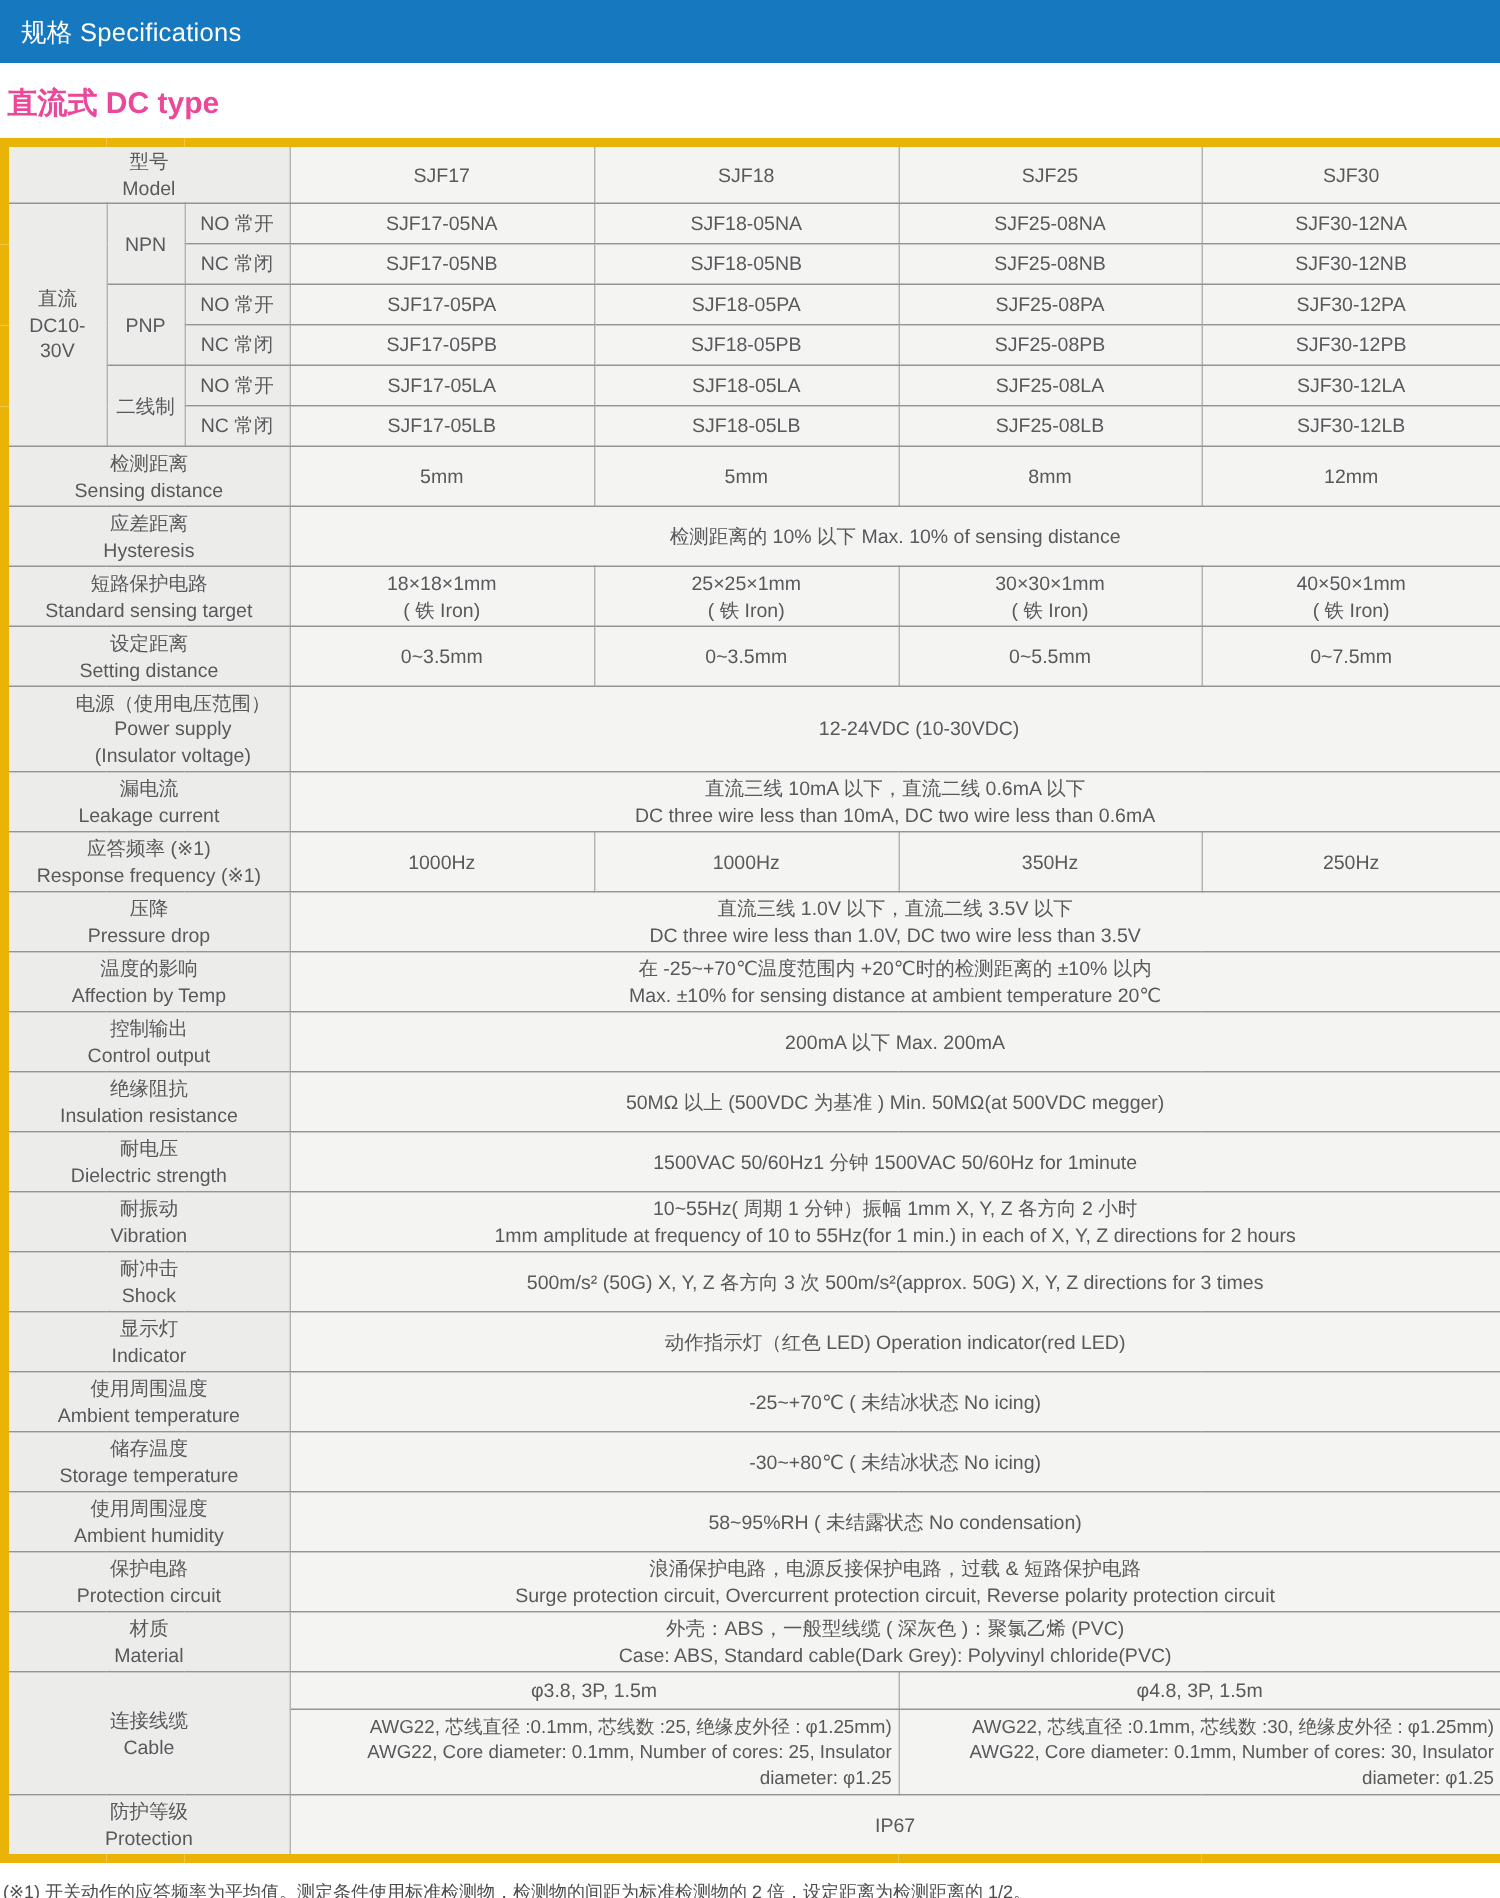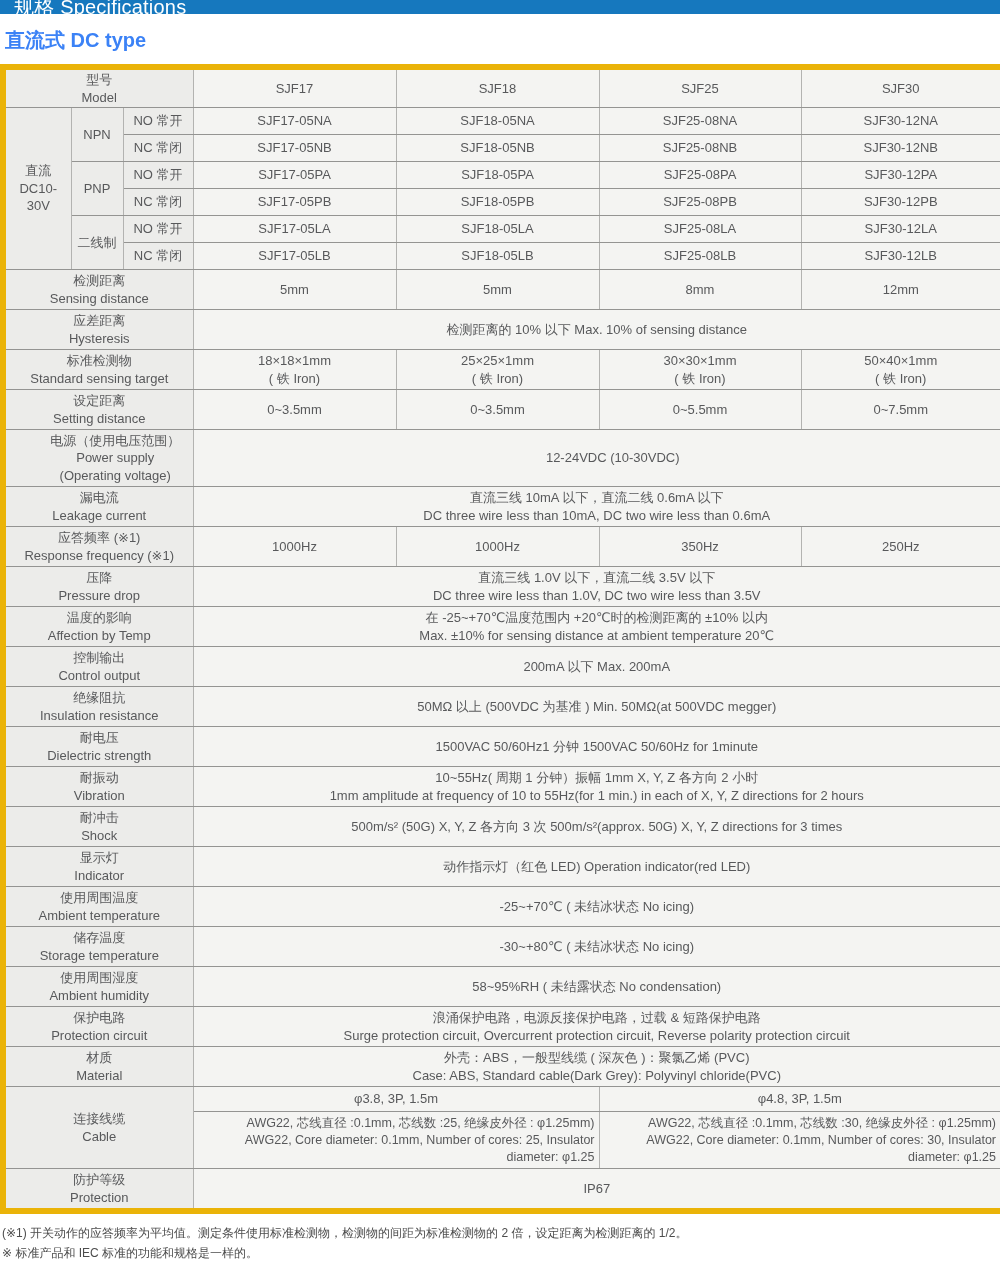--- a/index.html
+++ b/index.html
@@ -3,26 +3,26 @@
 <meta charset="utf-8">
 <style>
   html,body { margin:0; padding:0; background:#ffffff; }
   body {
     width:1000px;
     font-family:"Liberation Sans","DejaVu Sans",sans-serif;
     color:#58595b;
     -webkit-font-smoothing:antialiased;
   }
   .topbar {
-    height:14px; background:#1678be; color:#ffffff;
+    height:42px; background:#1678be; color:#ffffff;
     display:flex; align-items:center;
-    padding-left:14px; font-size:20px; letter-spacing:0.2px;
+    padding-left:14px; font-size:17px; letter-spacing:0.2px;
   }
   .section-title {
-    color:#3b82f6; font-weight:bold; font-size:20px;
+    color:#ec4899; font-weight:bold; font-size:20px;
     margin:13px 0 10px 5px;
   }
   table.spec {
     border-collapse:collapse; width:1000px; table-layout:fixed;
     font-size:13px; border:6px solid #eab308;
   }
   table.spec td {
     border-left:1px solid #b3b3b1; border-right:1px solid #b3b3b1;
     border-top:1px solid #949492; border-bottom:1px solid #949492;
     text-align:center; vertical-align:middle;
@@ -136,57 +136,57 @@
   <tr class="h-s">
     <td class="lbl" colspan="3">
       <div>应差距离</div>
       <div>Hysteresis</div>
     </td>
     <td colspan="4">检测距离的 10% 以下 Max. 10% of sensing distance</td>
   </tr>
 
   <tr class="h-s">
     <td class="lbl" colspan="3">
-      <div>标准检测物</div>
+      <div>短路保护电路</div>
       <div>Standard sensing target</div>
     </td>
     <td>
       <div>18×18×1mm</div>
       <div>( 铁 Iron)</div>
     </td>
     <td>
       <div>25×25×1mm</div>
       <div>( 铁 Iron)</div>
     </td>
     <td>
       <div>30×30×1mm</div>
       <div>( 铁 Iron)</div>
     </td>
     <td>
-      <div>50×40×1mm</div>
+      <div>40×50×1mm</div>
       <div>( 铁 Iron)</div>
     </td>
   </tr>
 
   <tr class="h-s">
     <td class="lbl" colspan="3">
       <div>设定距离</div>
       <div>Setting distance</div>
     </td>
     <td>0~3.5mm</td>
     <td>0~3.5mm</td>
     <td>0~5.5mm</td>
     <td>0~7.5mm</td>
   </tr>
 
   <tr class="h-pow">
     <td class="lbl" colspan="3">
       <div>电源（使用电压范围）</div>
       <div>Power supply</div>
-      <div>(Operating voltage)</div>
+      <div>(Insulator voltage)</div>
     </td>
     <td colspan="4">12-24VDC (10-30VDC)</td>
   </tr>
 
   <tr class="h-s">
     <td class="lbl" colspan="3">
       <div>漏电流</div>
       <div>Leakage current</div>
     </td>
     <td colspan="4">

